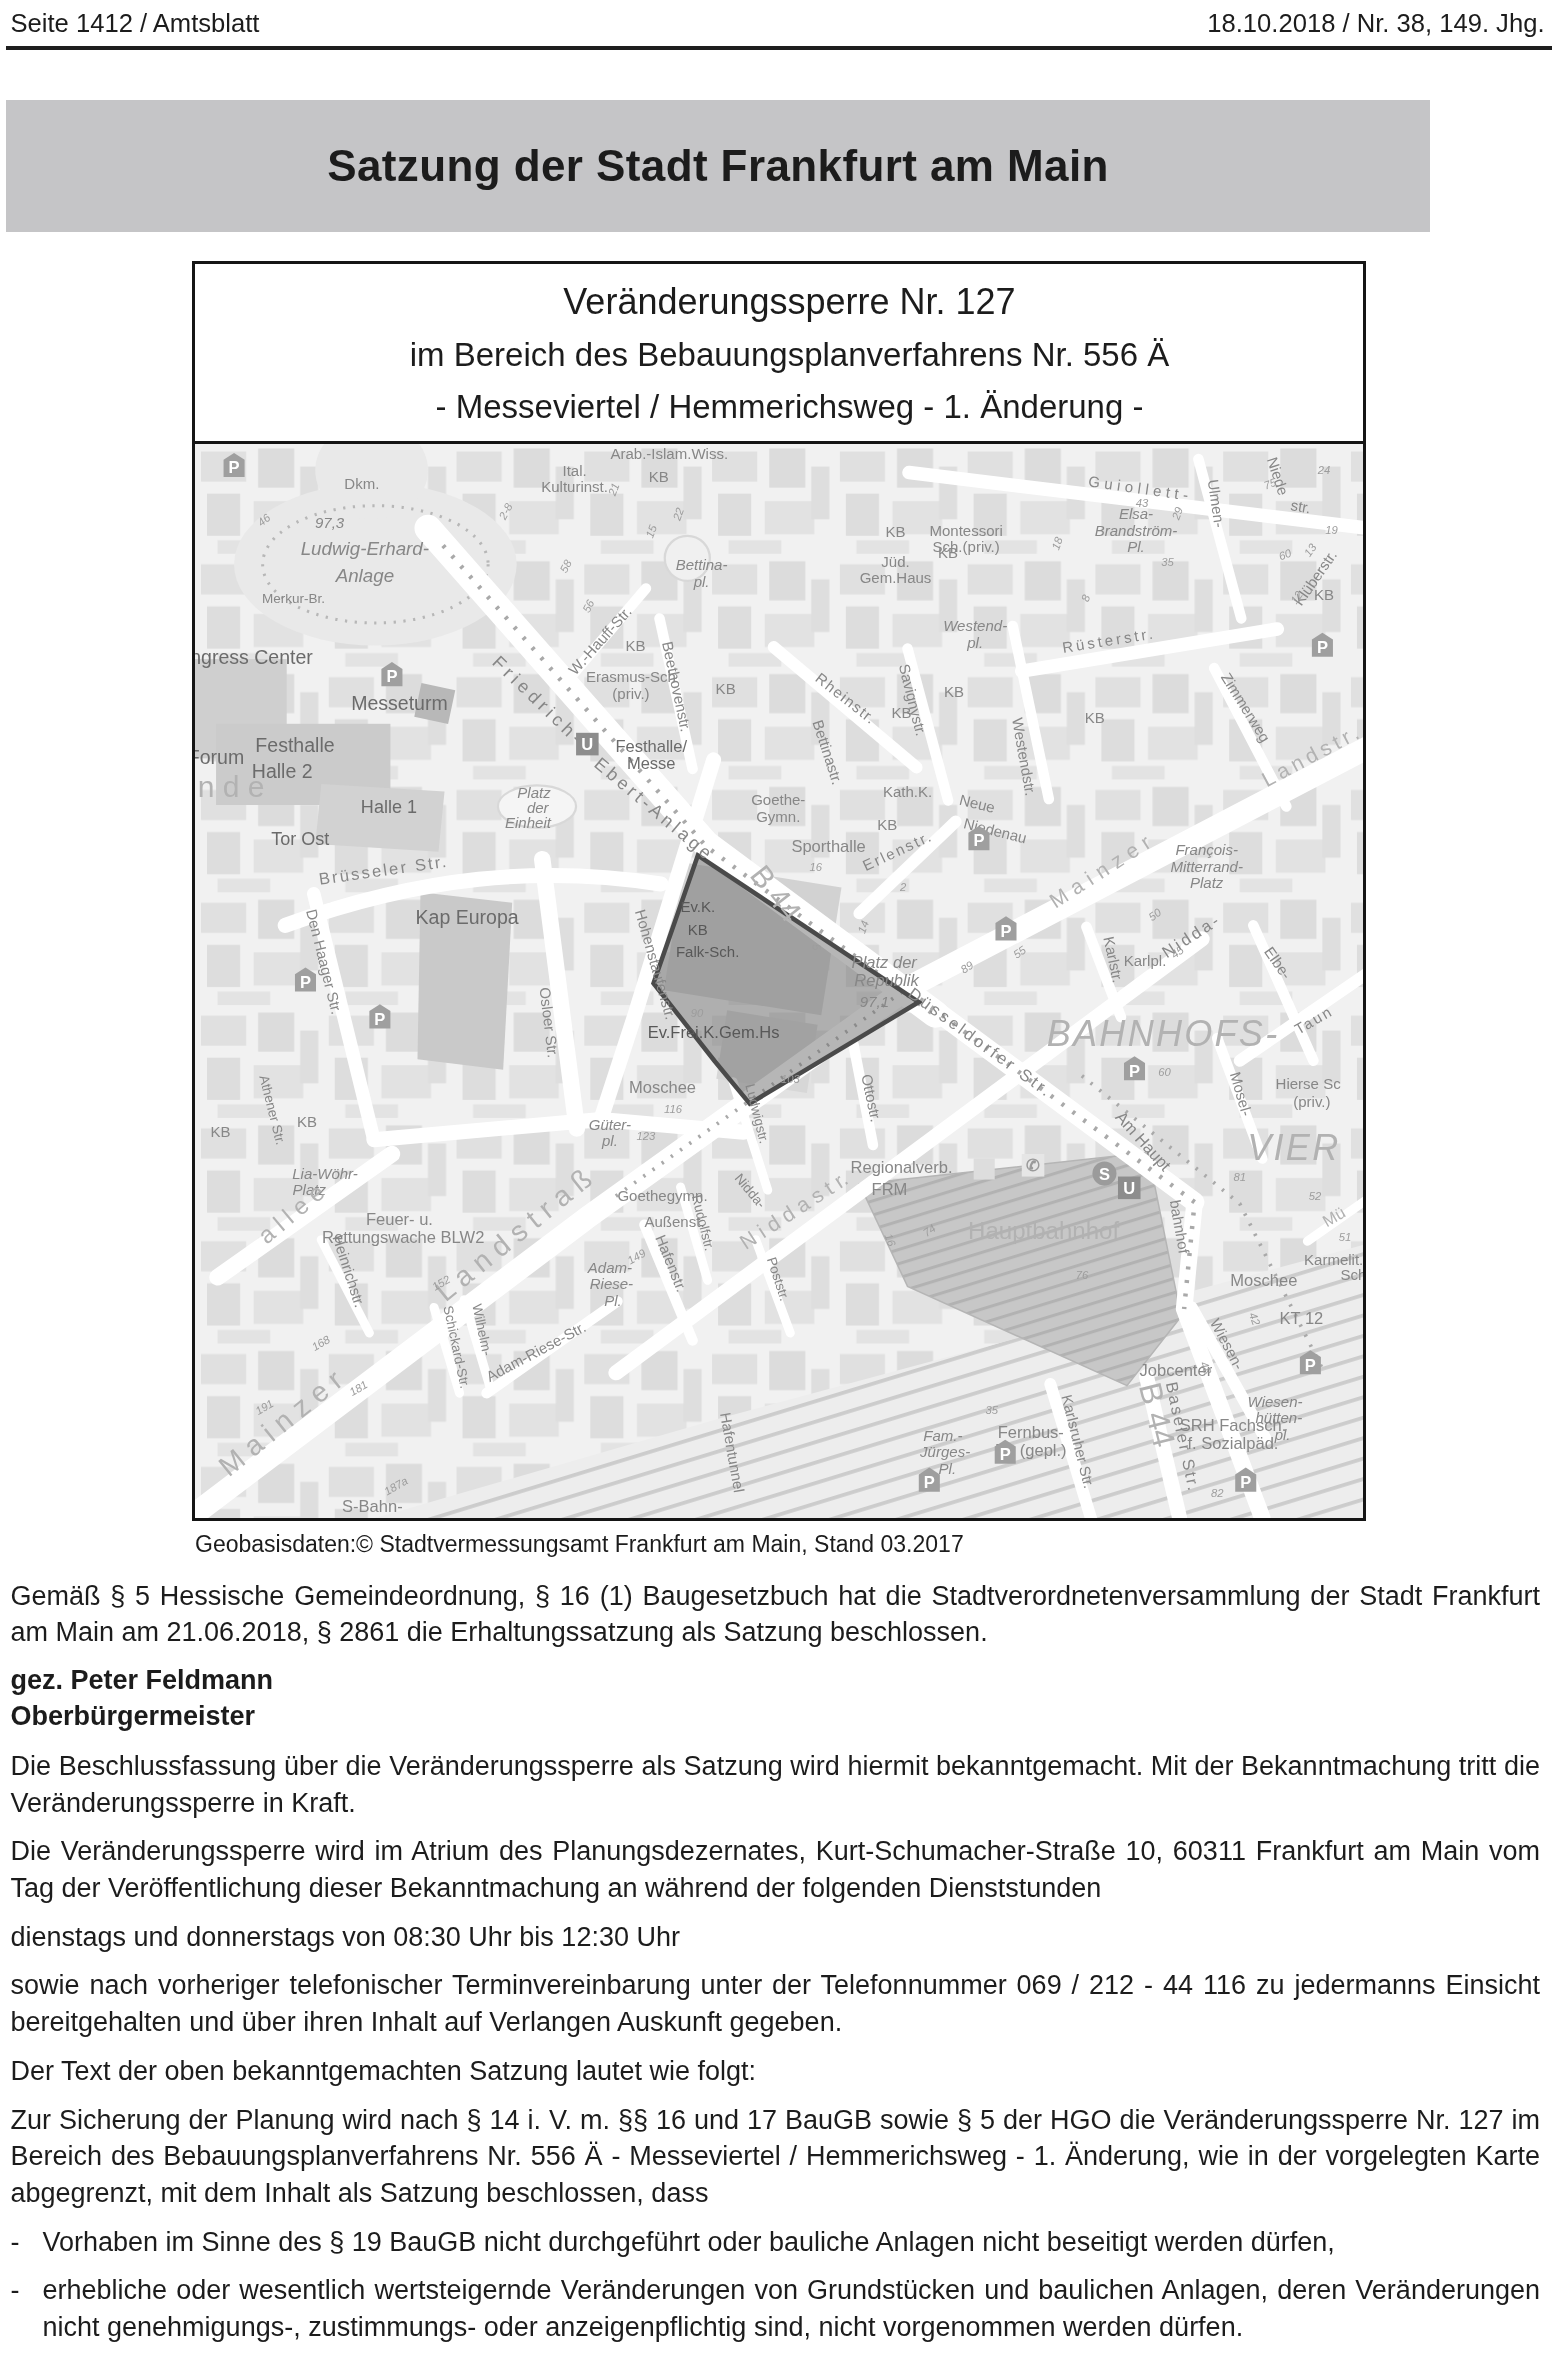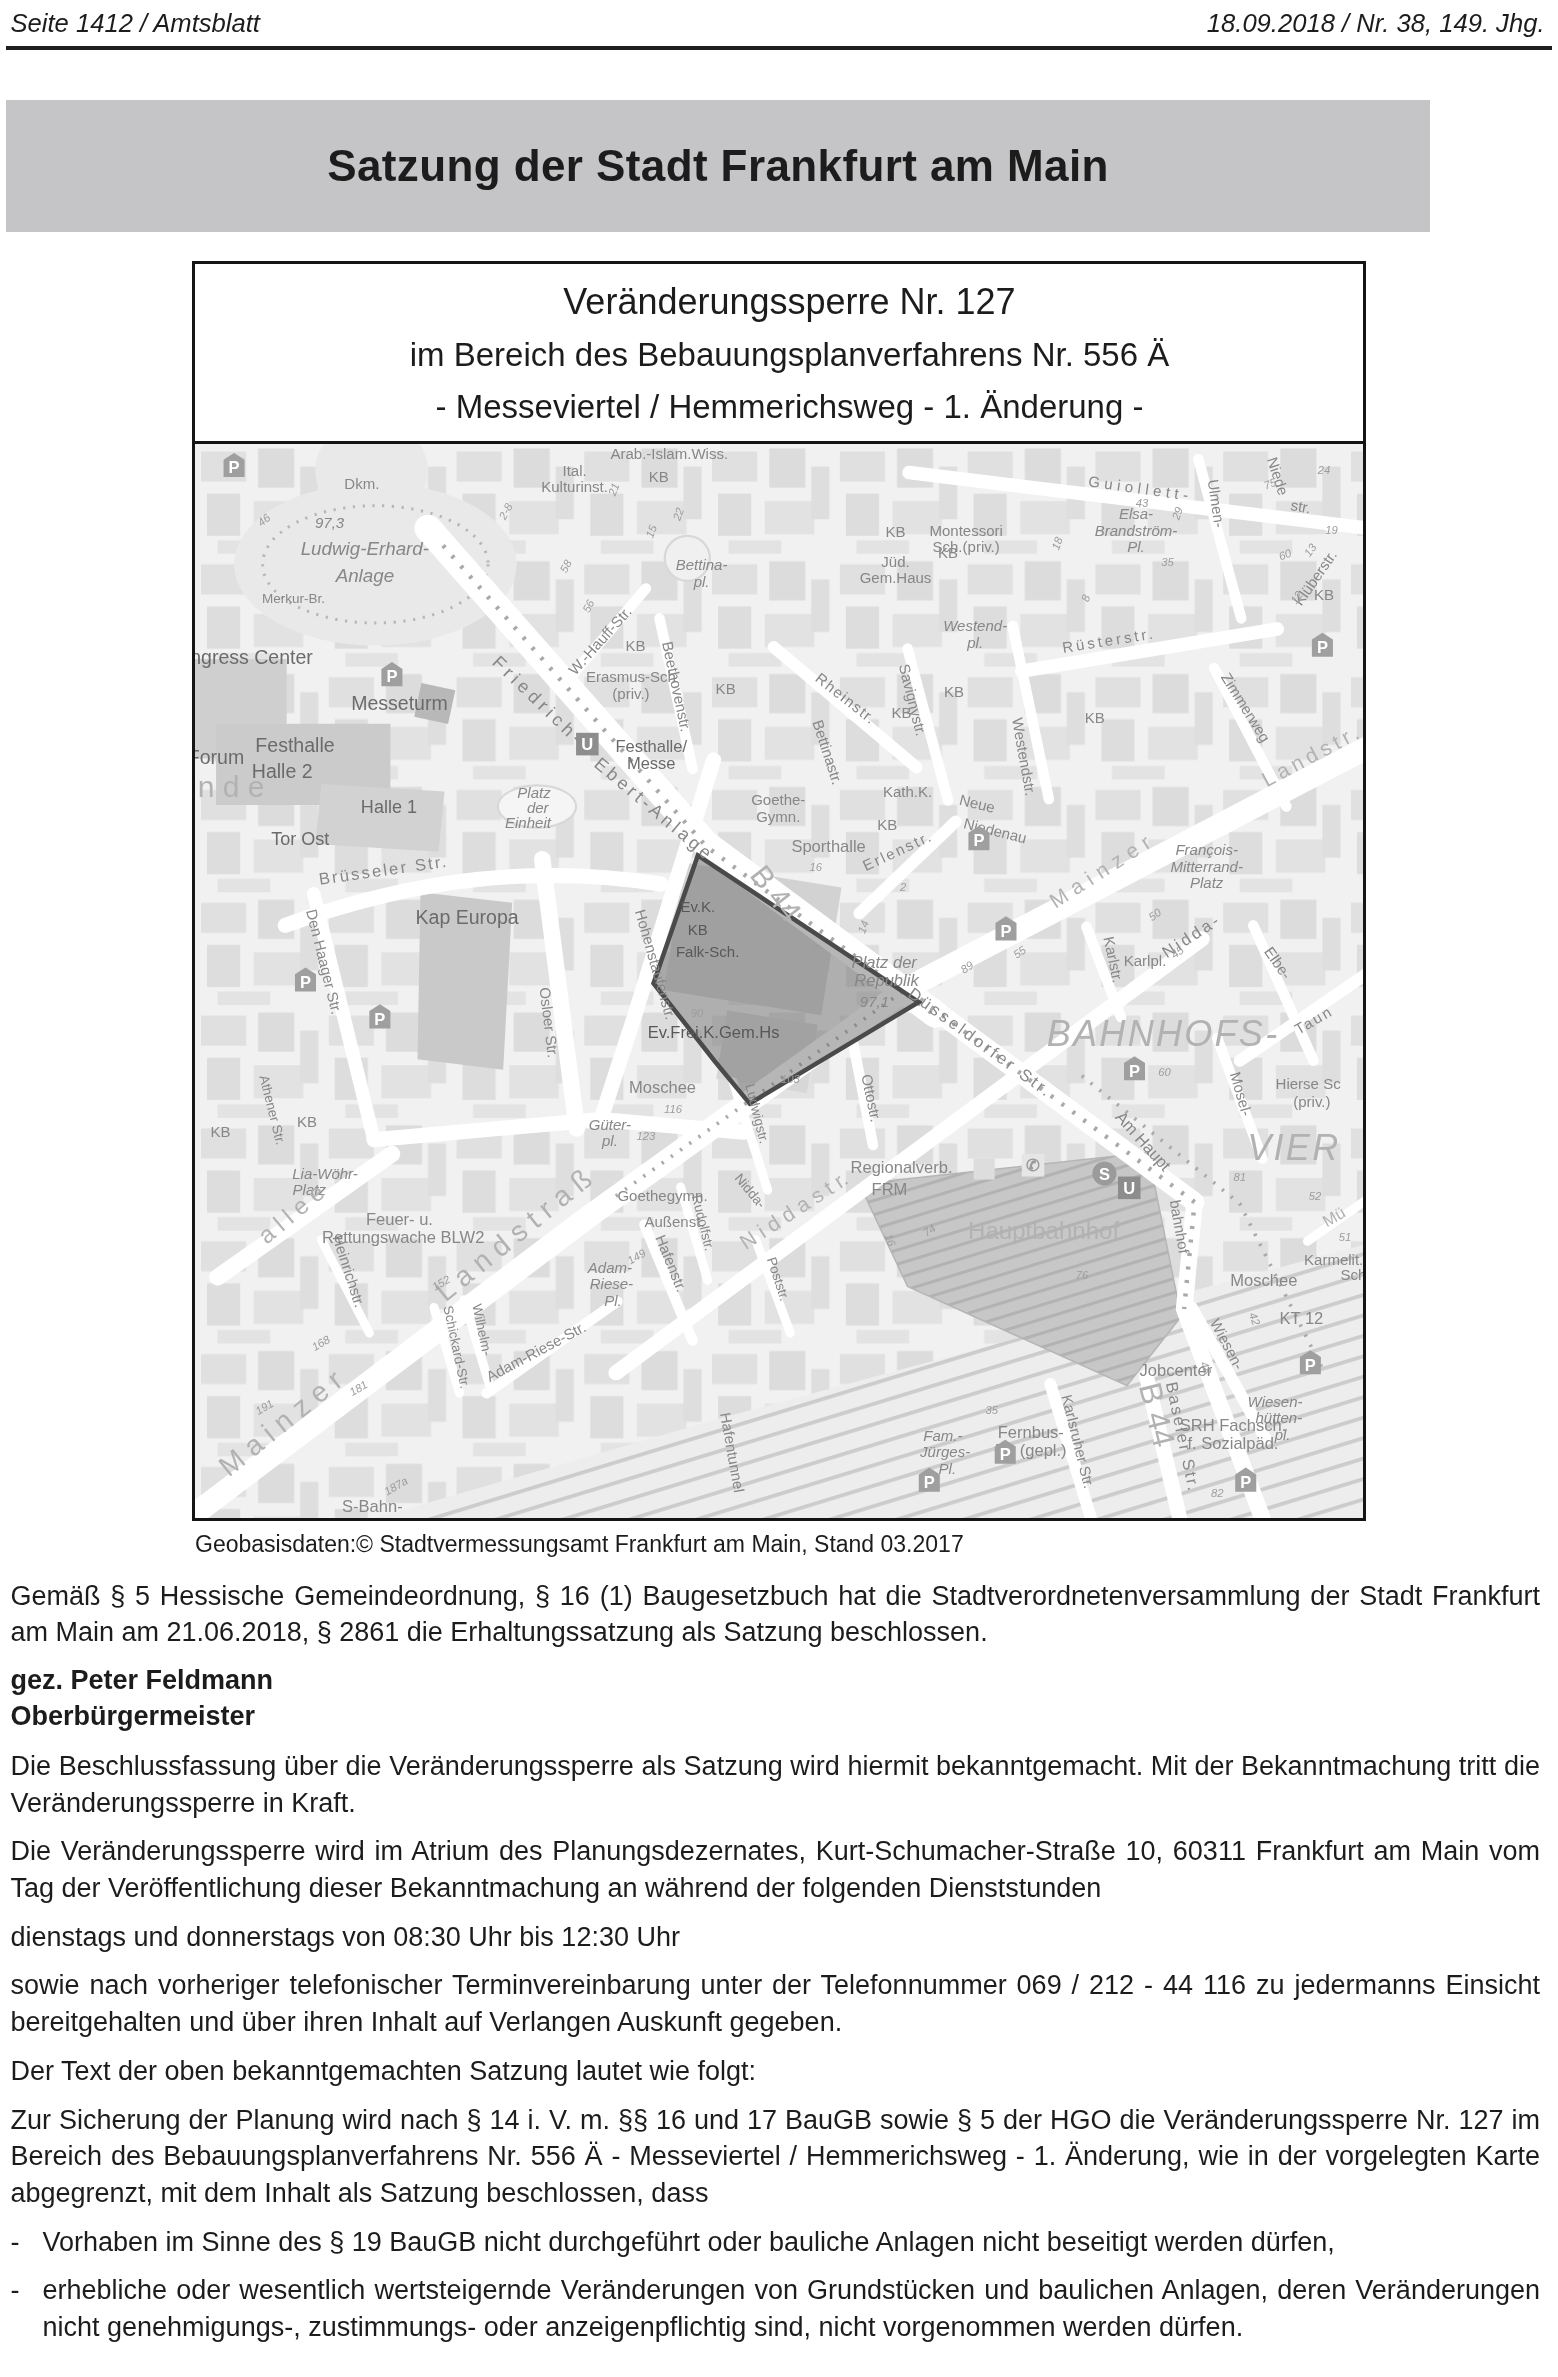--- a/index.html
+++ b/index.html
@@ -2,21 +2,21 @@
 <html style="font-size:12px"><head>
 <meta charset="utf-8">
 <style>
   html,body{margin:0;padding:0;background:#ffffff;}
   #page{
     width:1558px;height:2377px;position:relative;overflow:hidden;
     background:#ffffff;color:#1c1c1c;
     font-family:"Liberation Sans",sans-serif;
   }
   .header{display:flex;justify-content:space-between;align-items:baseline;
-    padding:9px 13.5px 0 10.5px;font-size:25.6px;font-style:italic;}
+    padding:9px 13.5px 0 10.5px;font-size:25.6px;}
   .rule{height:4.5px;background:#1e1e1e;margin:7.5px 6px 0 6px;}
   .banner{margin:50px 128px 0 6px;height:132px;background:#c5c5c7;
     display:flex;align-items:center;justify-content:center;}
   .banner-title{font-size:44px;font-weight:bold;letter-spacing:0.4px;}
   .notice-box{width:1168px;margin:29px auto 0;border:3px solid #151515;background:#ffffff;}
   .notice-title{text-align:center;padding:13.5px 7.5px 9px;margin-left:21px;}
   .nt1{font-size:36px;margin:3px 0 13.5px;}
   .nt2{font-size:33px;margin:0 0 13.5px;}
   .nt3{font-size:33px;margin:0 0 6px;}
   .map-wrap{position:relative;height:1074px;border-top:3px solid #151515;
@@ -32,21 +32,21 @@
   .bullet .btxt{flex:1;text-align:justify;}
   text{font-family:"Liberation Sans",sans-serif;}
 </style>
 </head>
 <body>
 
 <div id="page">
 
   <div class="header">
     <span>Seite 1412 / Amtsblatt</span>
-    <span>18.09.2018 / Nr. 38, 149. Jhg.</span>
+    <span>18.10.2018 / Nr. 38, 149. Jhg.</span>
   </div>
   <div class="rule"></div>
 
   <div class="banner" style="background: rgb(197, 197, 199);">
     <div class="banner-title">Satzung der Stadt Frankfurt am Main</div>
   </div>
 
   <div class="notice-box">
     <div class="notice-title">
       <div class="nt1">Veränderungssperre Nr. 127</div>

